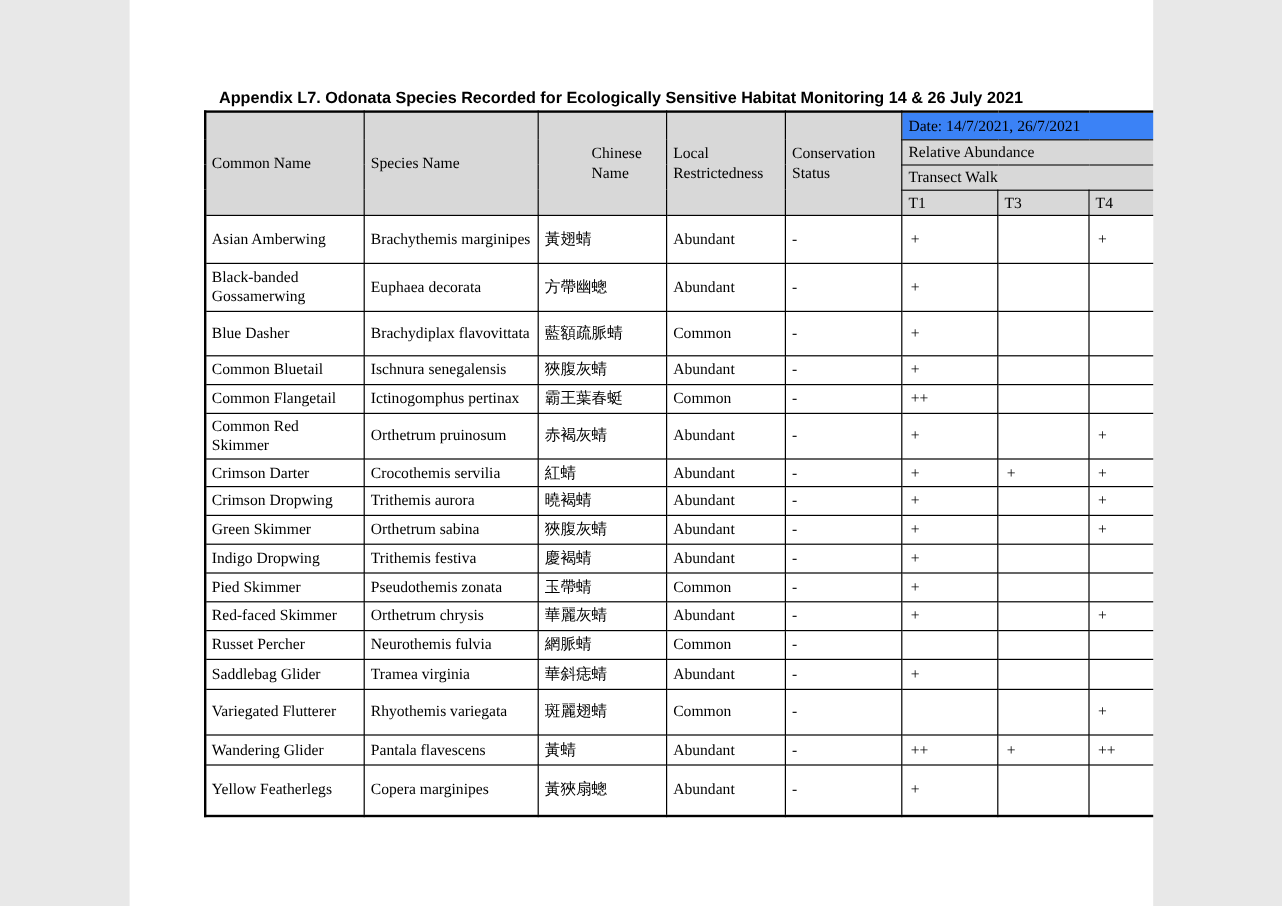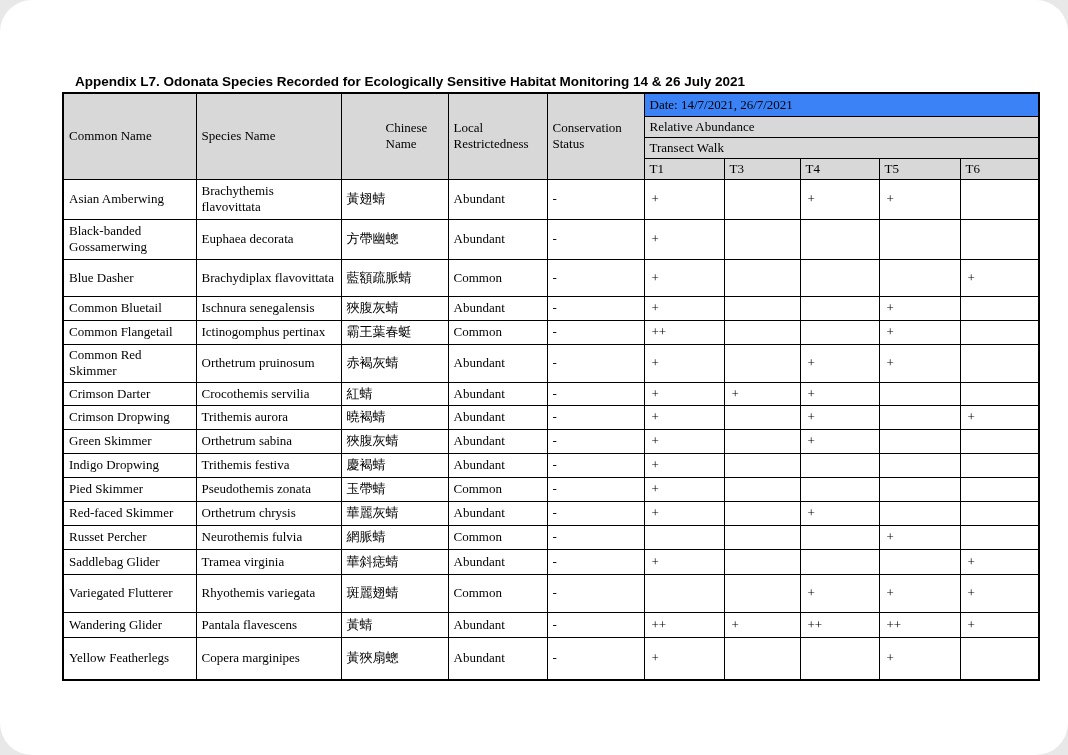--- a/index.html
+++ b/index.html
@@ -1,24 +1,23 @@
 <!DOCTYPE html>
 <html><head>
 <meta charset="utf-8">
 <style>
   html,body{margin:0;padding:0;background:#e8e8e8;}
   .page{
     position:relative;
-    width:1068px;height:755px;
+    width:853px;height:755px;
     background:#ffffff;
     font-family:"Liberation Serif", serif;
     color:#000;
     overflow:hidden;
     margin:0 auto;
-    border-radius:32px;
   }
   .title{
     position:absolute;left:75px;top:74px;
     font-family:"Liberation Sans", sans-serif;
     font-weight:bold;font-size:13.5px;letter-spacing:0px;
     white-space:nowrap;
   }
   table.species-table{
     position:absolute;left:62px;top:92px;
     width:976px;
@@ -88,21 +87,21 @@
         <th>T1</th>
         <th>T3</th>
         <th>T4</th>
         <th>T5</th>
         <th>T6</th>
       </tr>
     </thead>
     <tbody id="species-tbody">
         <tr style="height: 40px; padding-left: 20px;">
           <td>Asian Amberwing</td>
-          <td>Brachythemis flavovittata</td>
+          <td>Brachythemis marginipes</td>
           <td>黃翅蜻</td>
           <td>Abundant</td>
           <td>-</td>
           <td class="abundance-cell">+</td>
           <td class="abundance-cell"></td>
           <td class="abundance-cell">+</td>
           <td class="abundance-cell">+</td>
           <td class="abundance-cell"></td>
         </tr>
         <tr style="height: 40px;">

